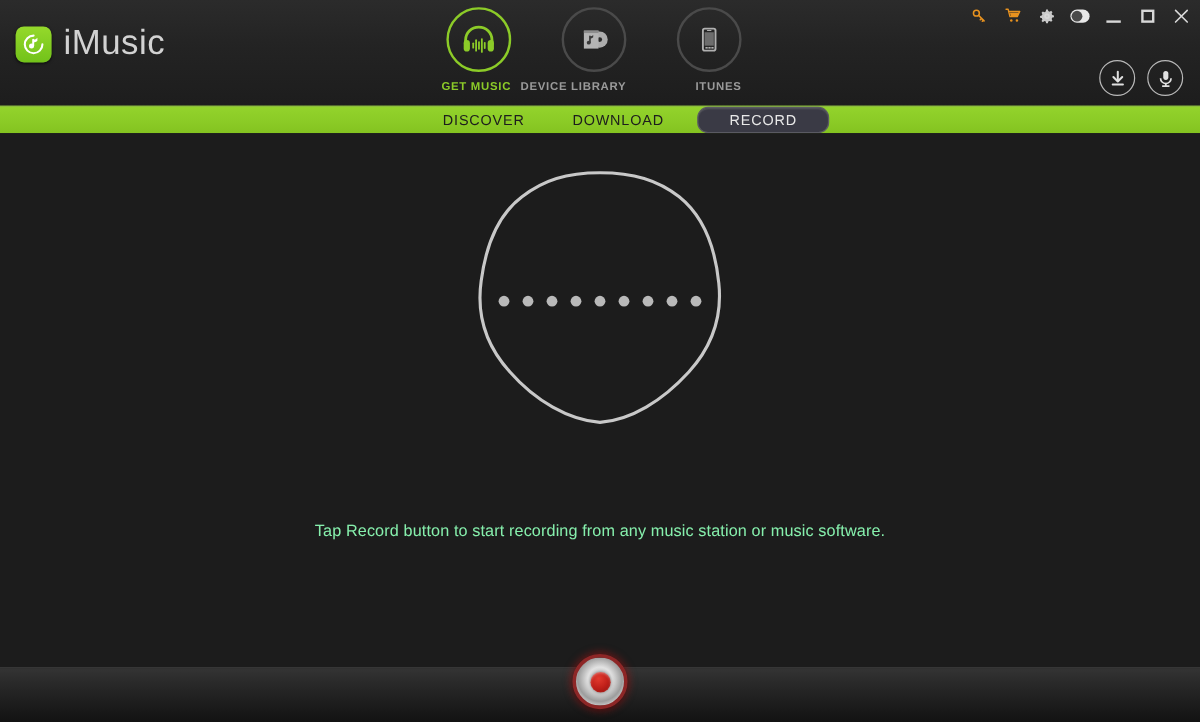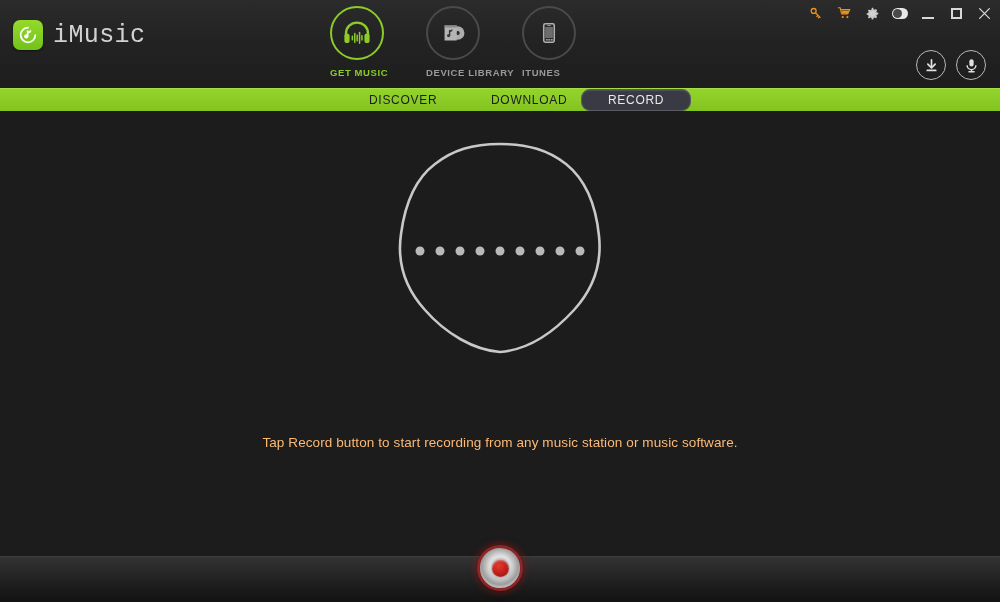--- a/index.html
+++ b/index.html
@@ -25,22 +25,22 @@
     position: absolute; left: 13px; top: 20px;
     display: flex; align-items: center; gap: 10px;
   }
   .brand-logo {
     width: 30px; height: 30px; border-radius: 7px;
     background: linear-gradient(180deg, #95d92b 0%, #72c21a 100%);
     display: flex; align-items: center; justify-content: center;
     box-shadow: 0 1px 2px rgba(0,0,0,.5);
   }
   .brand-name {
-    color: #d2d2d2; font-size: 25px; letter-spacing: .4px;
-    font-family: Liberation Mono, monospace;
+    color: #d2d2d2; font-size: 29px; letter-spacing: .4px;
+    font-family: Liberation Sans, sans-serif;
   }
 
   
   .wincontrols {
     position: absolute; right: 8px; top: 5px;
     display: flex; align-items: center; gap: 12px;
   }
   .wbtn { cursor: pointer; display: flex; align-items: center; justify-content: center;
           width: 16px; height: 16px; }
   .toggle-pill {
@@ -54,21 +54,21 @@
   .win-min { width: 12px; height: 2px; background: #d8d8d8; align-self: flex-end; margin-bottom: 2px; }
   .win-max { width: 11px; height: 11px; border: 2px solid #d8d8d8; }
 
   
   .mainnav {
     position: absolute; left: 330px; top: 6px;
     display: flex; gap: 0;
   }
   .navitem {
     width: 96px; display: flex; flex-direction: column;
-    align-items: flex-start; cursor: pointer;
+    align-items: flex-end; cursor: pointer;
   }
   .navcircle {
     width: 54px; height: 54px; border-radius: 50%;
     border: 2px solid #4a4a4a;
     display: flex; align-items: center; justify-content: center;
   }
   .navitem.active .navcircle { border-color: #8ccb28; }
   .navlabel {
     margin-top: 7px; font-size: 9.5px; font-weight: bold;
     color: #9a9a9a; letter-spacing: .6px;
@@ -94,21 +94,21 @@
     background: linear-gradient(180deg,#93d32c 0%,#8bcb26 55%,#84c320 100%);
     border-top: 1px solid #a4de45;
     display: flex; align-items: center;
   }
   .subitem {
     position: absolute;
     font-size: 12px; font-weight: normal; color: #1d1d1d;
     letter-spacing: .7px; cursor: pointer;
   }
   #sub0 { left: 369px; }
-  #sub1 { left: 491px; }
+  #sub1 { left: 477px; }
   .subitem.active {
     background: #3a3a45;
     color: #e8e8e8;
     padding: 3px 26px;
     border-radius: 9px;
     left: 581px;
     box-shadow: inset 0 1px 1px rgba(255,255,255,.12);
     border: 1px solid #5a5a62;
   }
 
@@ -125,21 +125,21 @@
   }
   .dots {
     position: absolute; left: 50%; top: 50%;
     transform: translate(-50%,-50%);
     display: flex; gap: 11px; align-items: center;
   }
   .dot { width: 9px; height: 9px; border-radius: 50%; background: #b9b9b9; }
 
   .hint {
     position: absolute; left: 0; top: 324px; width: 1000px;
-    text-align: center; color: #fdba74; font-size: 13.5px;
+    text-align: center; color: #86efac; font-size: 13.5px;
     letter-spacing: .1px;
   }
 
   
   .bottombar {
     position: absolute; left: 0; top: 556px;
     width: 1000px; height: 46px;
     background: linear-gradient(180deg,#343434 0%,#2a2a2a 25%,#1d1d1d 65%,#121212 100%);
     border-top: 1px solid #3d3d3d;
   }

